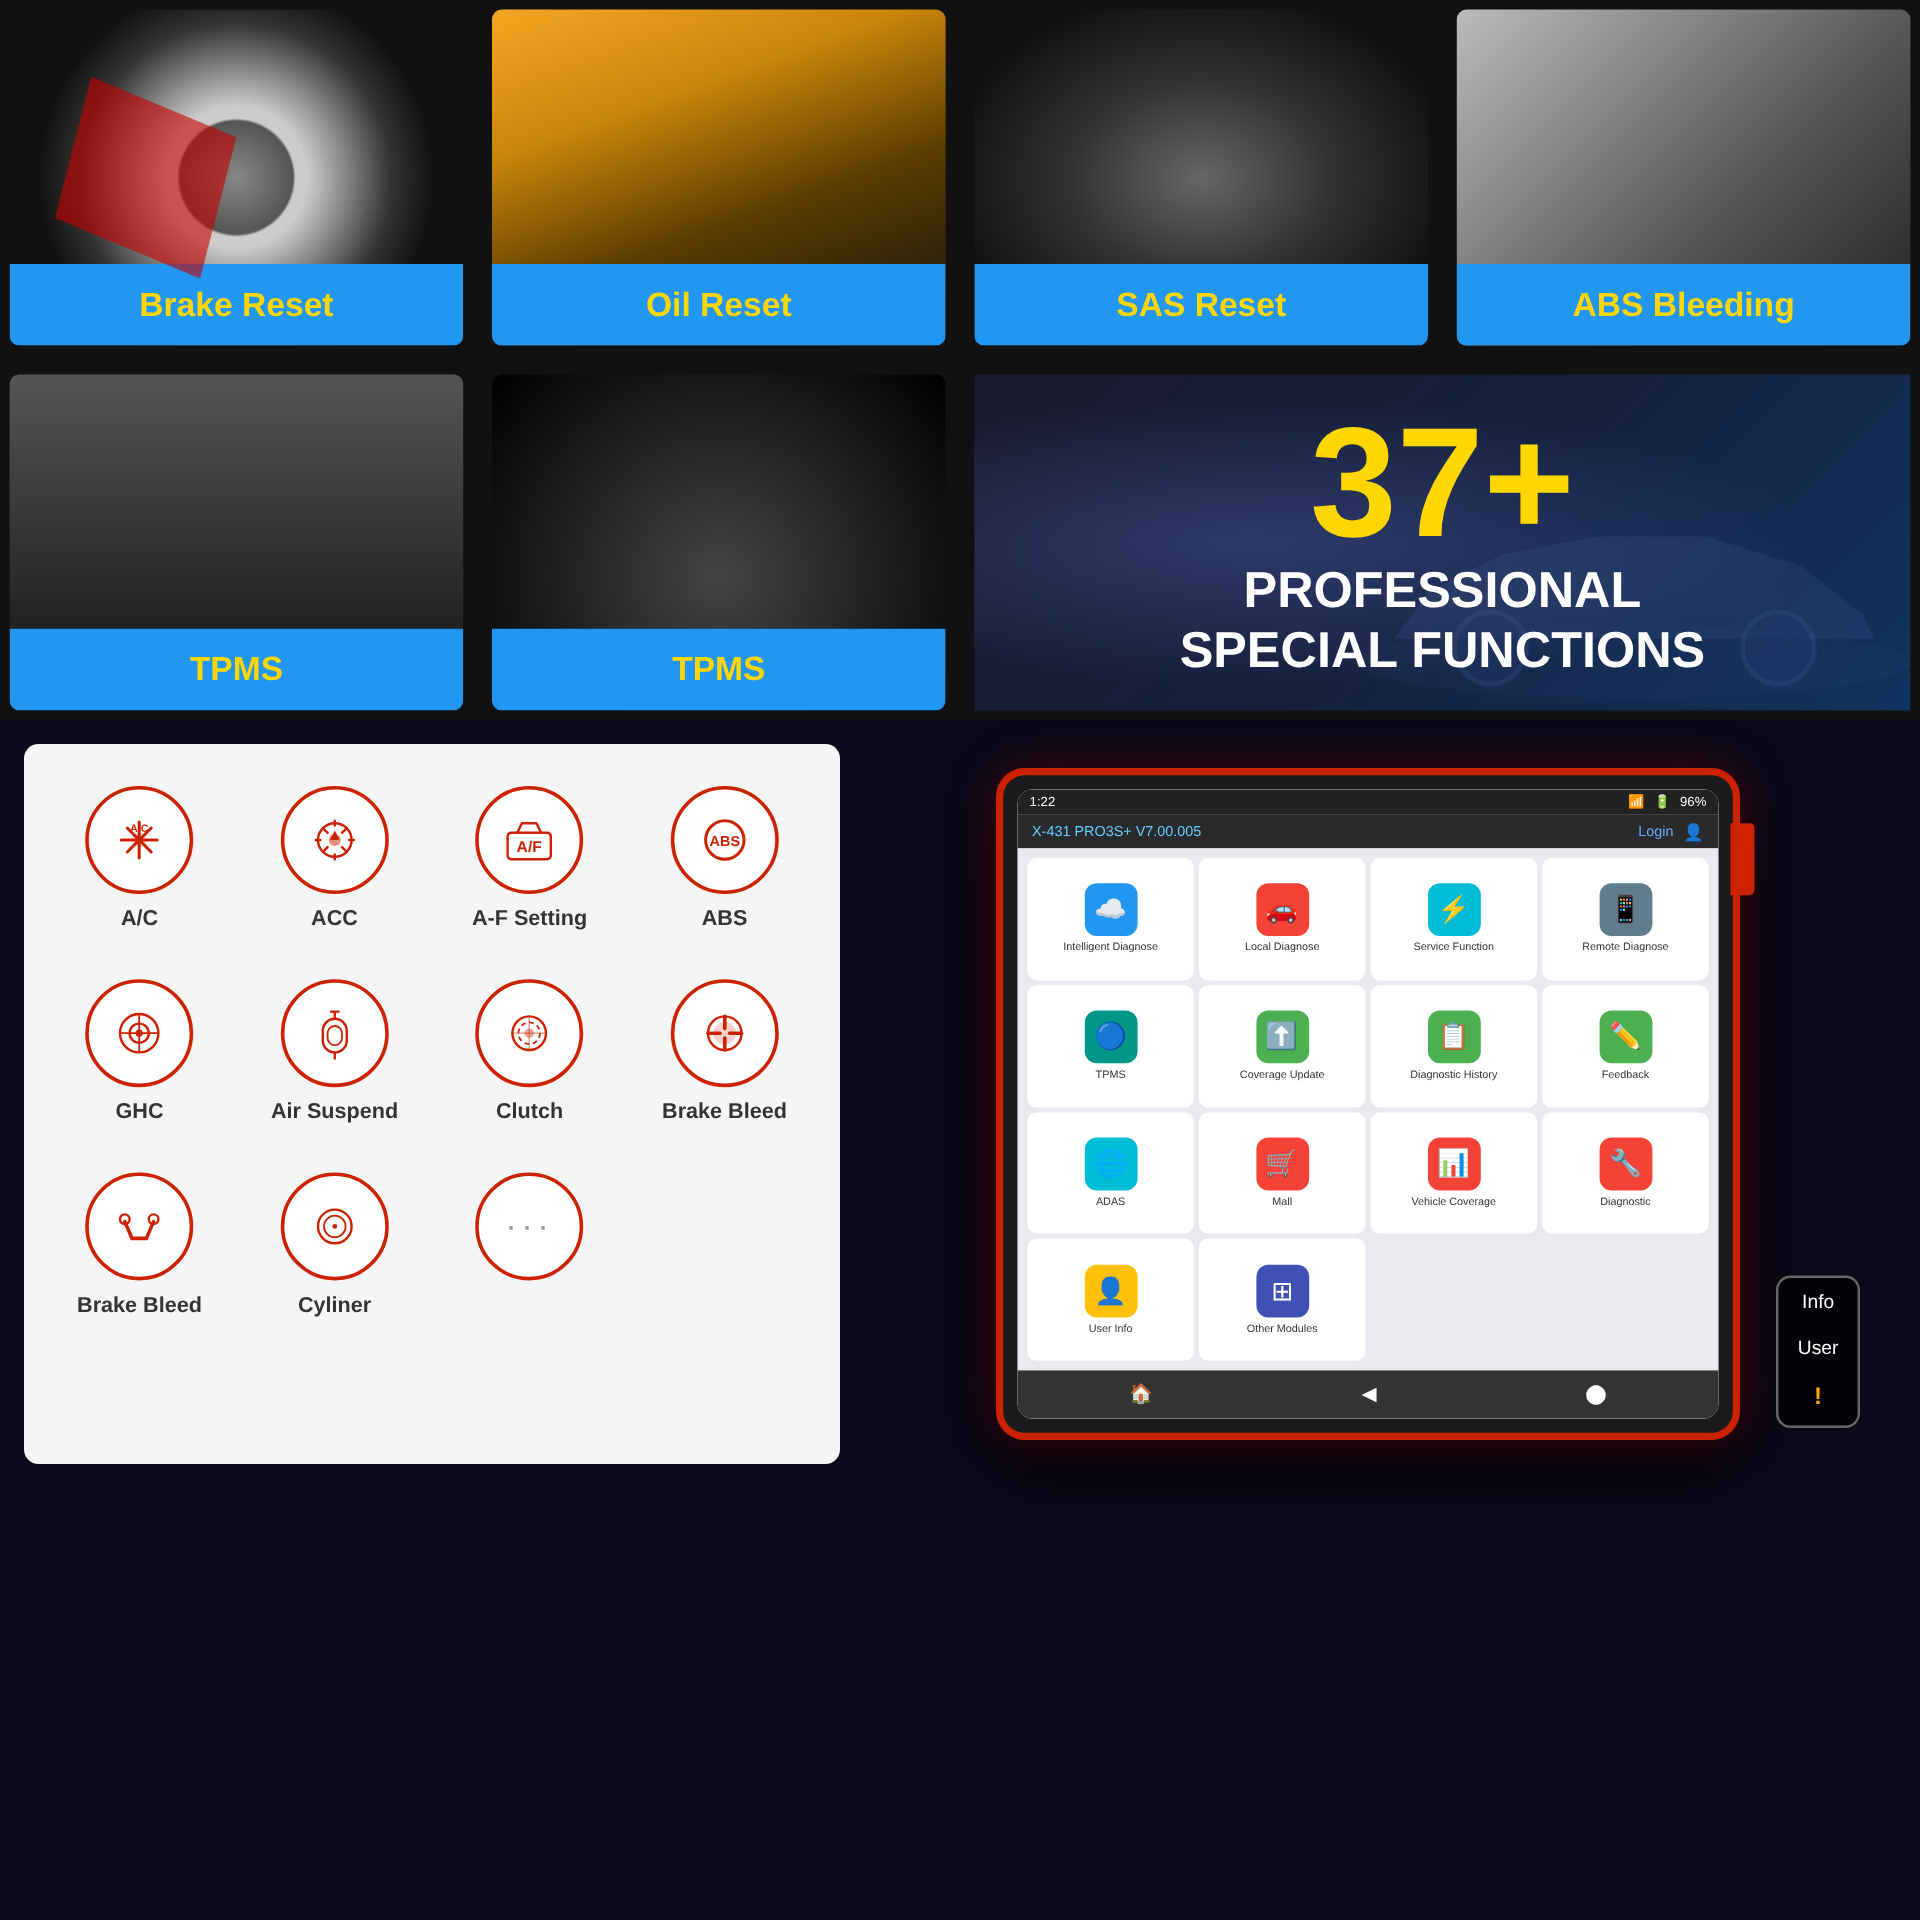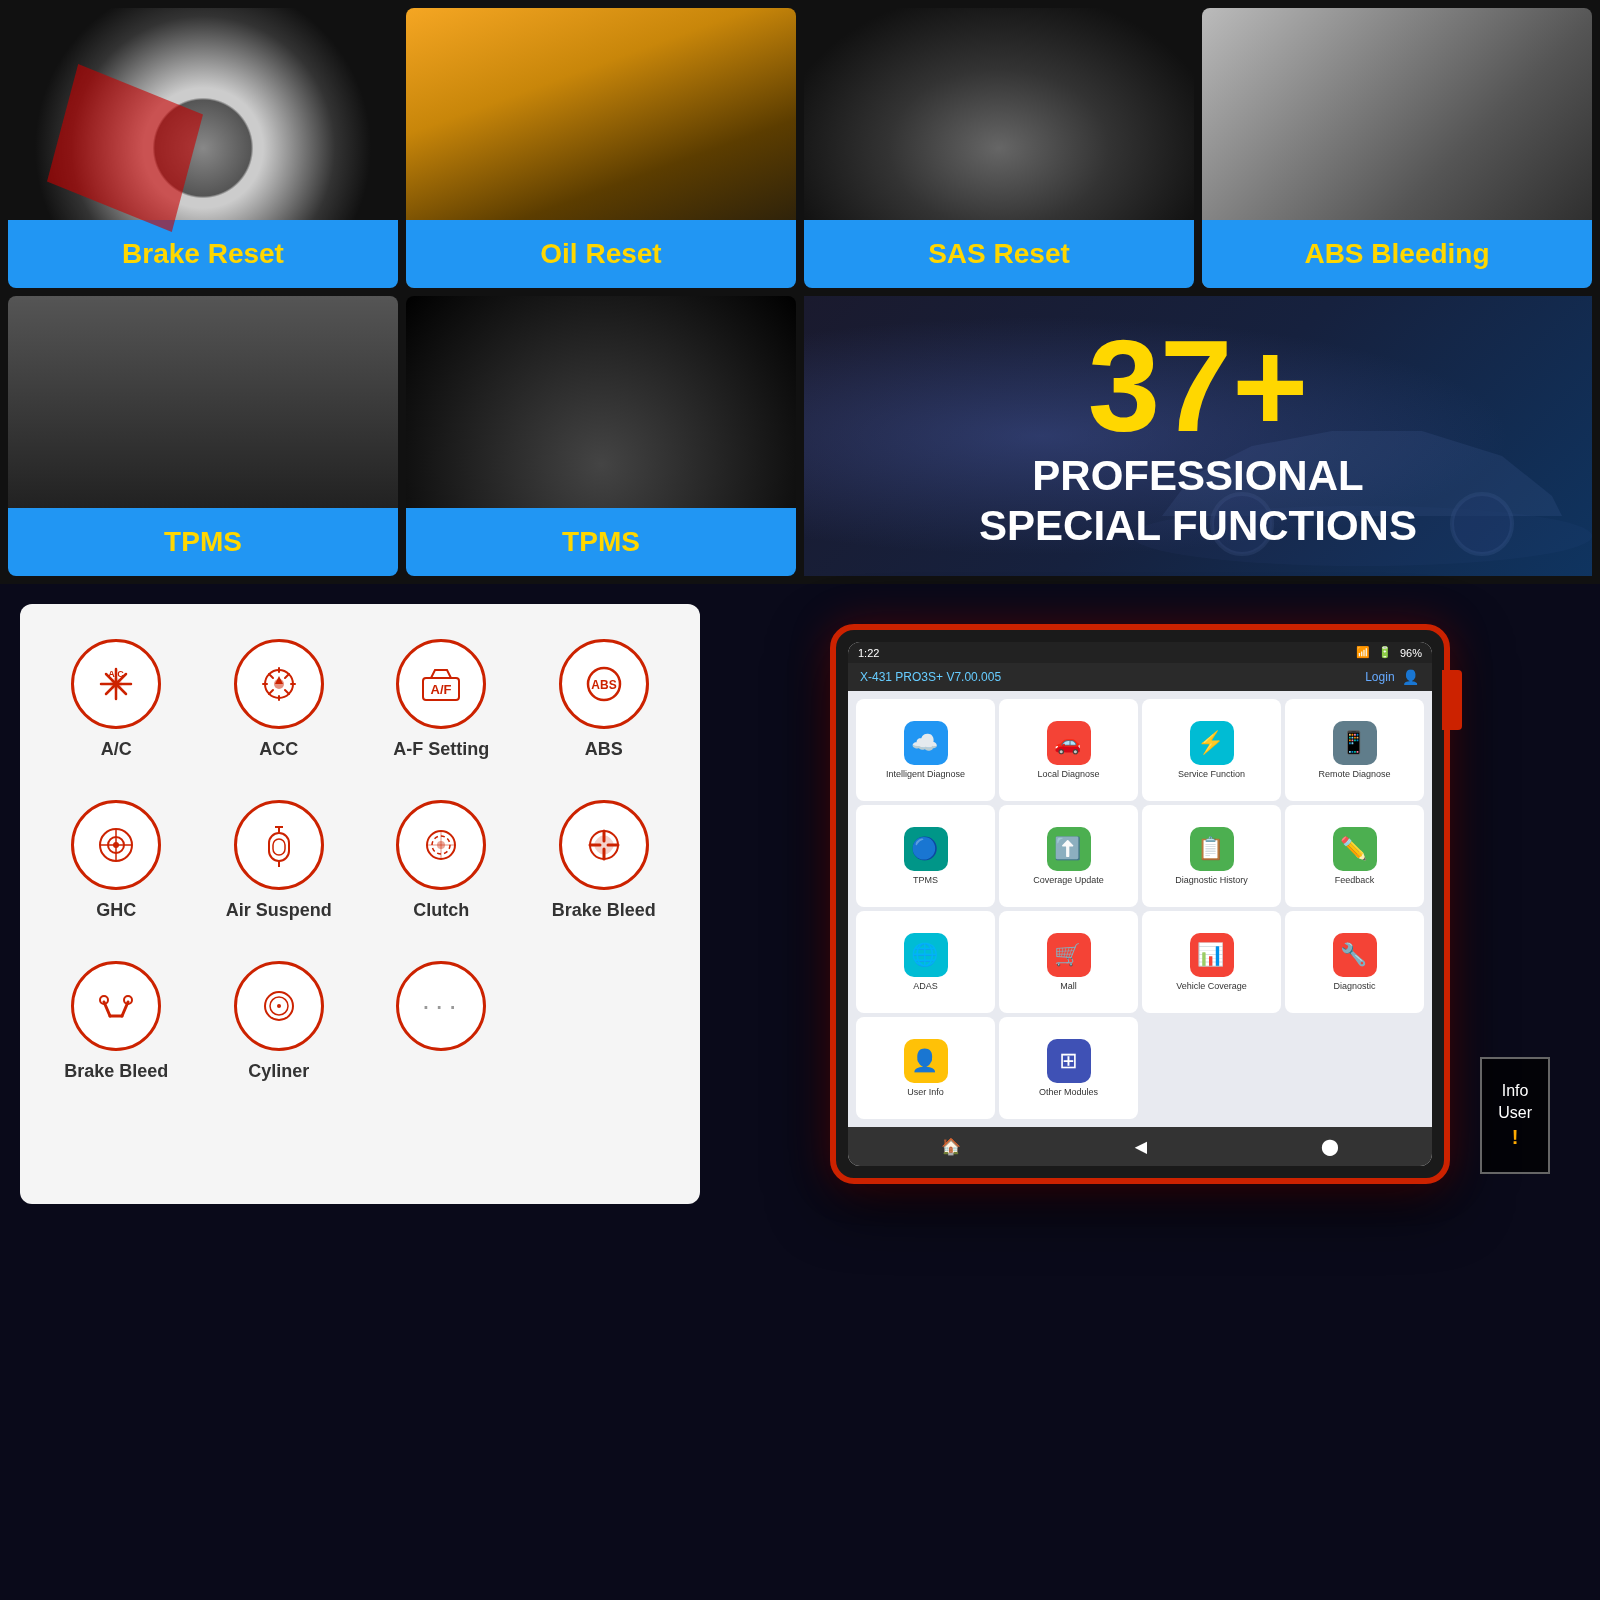--- a/index.html
+++ b/index.html
@@ -10,21 +10,21 @@
       font-family: Arial, sans-serif;
       overflow: hidden;
       position: relative;
     }
 
     
     .top-section {
       display: grid;
       grid-template-columns: 1fr 1fr 1fr 1fr;
       grid-template-rows: 280px 280px;
-      gap: 8px;
+      gap: 24px;
       padding: 8px;
       background: #111;
     }
 
     .feature-card {
       position: relative;
       border-radius: 8px;
       overflow: hidden;
       background: #222;
     }
@@ -322,28 +322,28 @@
       background: radial-gradient(circle at 50% 60%, #444 0%, #222 50%, #000 100%);
     }
 
     
     .info-user-badge {
       position: absolute;
       bottom: 30px;
       right: 30px;
       background: rgba(0,0,0,0.7);
       border: 2px solid #666;
-      border-radius: 0;
-      padding: 23px 16px;
+      border-radius: 12px;
+      padding: 12px 16px;
       color: white;
       font-size: 16px;
       display: flex;
       flex-direction: column;
       align-items: center;
-      gap: 4px;
+      gap: 20px;
     }
   </style>
 </head>
 <body>
 
 <div class="top-section">
 
   <div class="feature-card brake-img">
     <div class="card-label">Brake Reset</div>
   </div>

